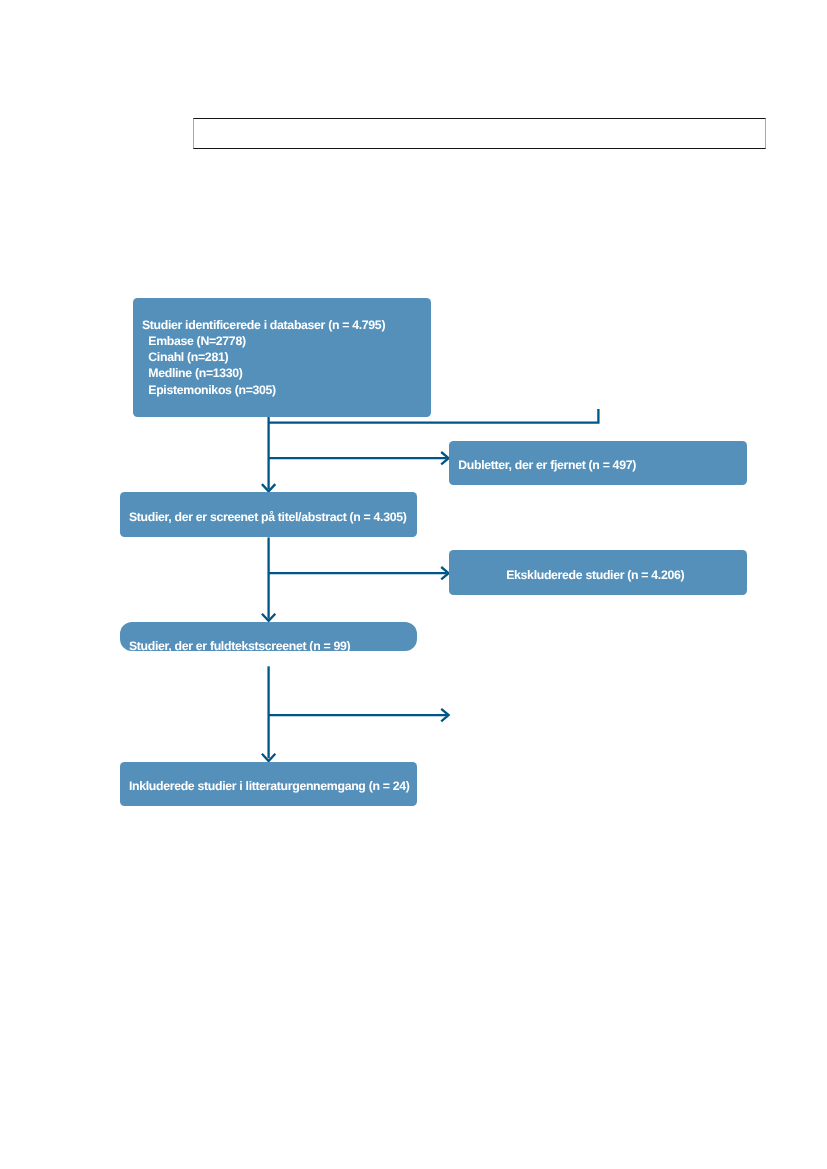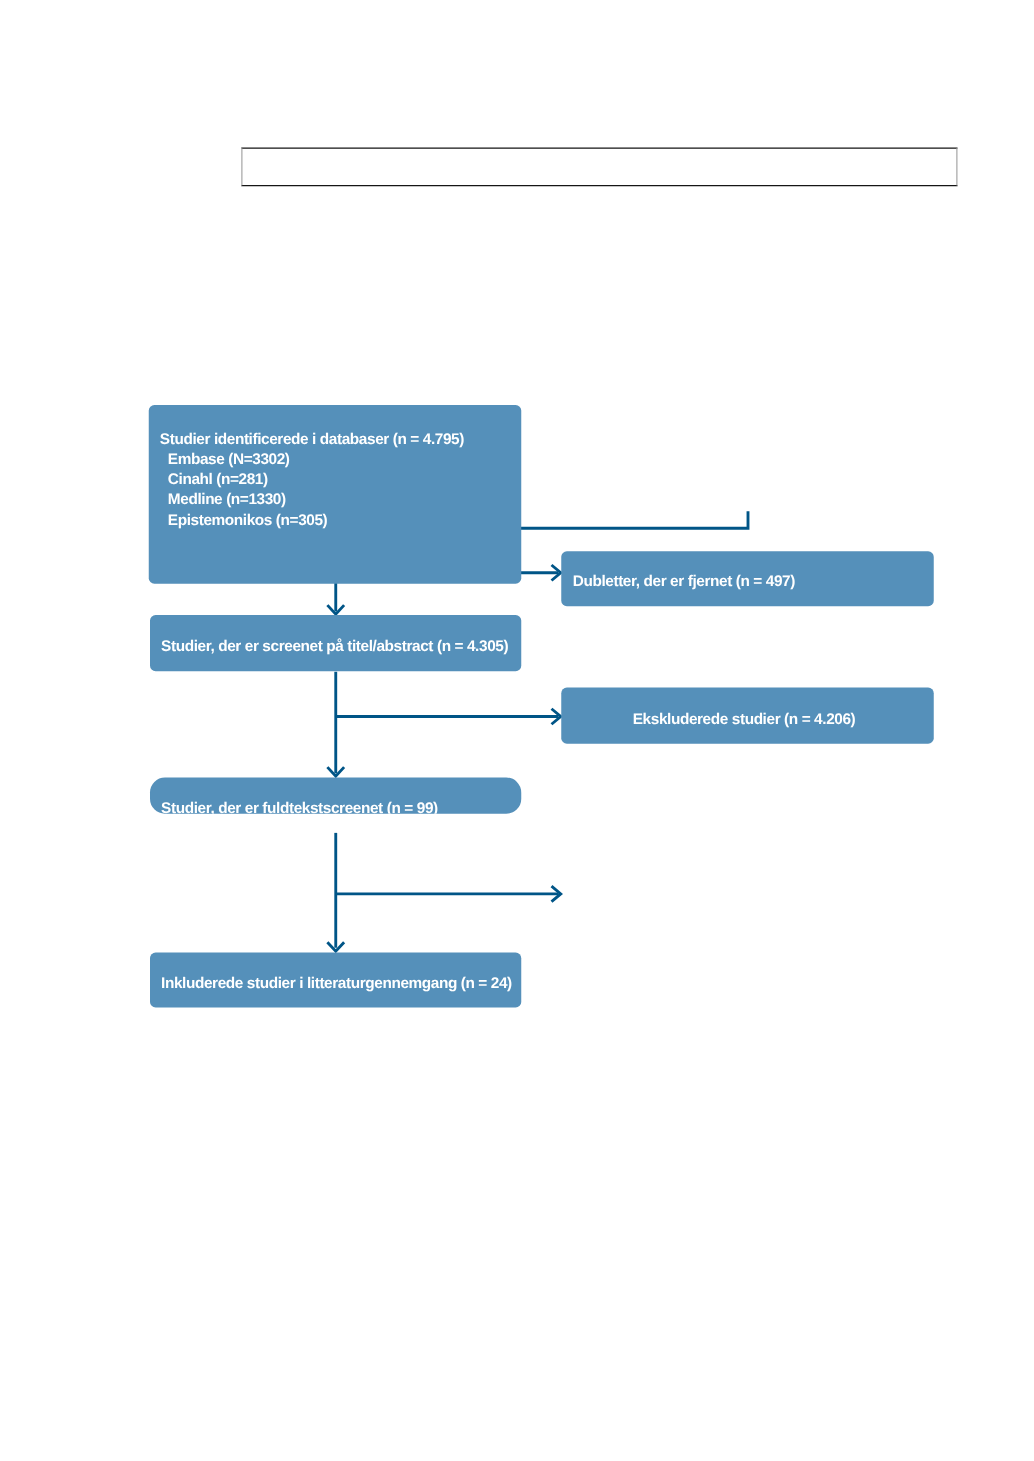--- a/index.html
+++ b/index.html
@@ -24,21 +24,21 @@
     font-size:12.3px;
     letter-spacing:-0.32px;
     box-sizing:border-box;
     overflow:hidden;
   }
   .nodetext{position:absolute;left:8.9px;}
   .ln{white-space:pre;display:block;height:16.3px;line-height:16.3px;}
   .ln.sub{padding-left:6.4px;}
 
   
-  #n-identified-databases    {left:119px; top:297.8px; width:298.4px; height:143px;margin-top:26px;}
+  #n-identified-databases    {left:133px; top:297.8px; width:298.4px; height:119px;}
   #n-identified-other        {left:449.4px; top:297.8px; width:297.7px; height:111.3px;}
   #n-duplicates              {left:449.3px; top:441px; width:297.4px; height: 44.4px;}
   #n-screened                {left:120.0px; top:492.2px; width:297.2px; height: 45.2px; text-decoration: underline;}
   #n-excluded-screening      {left:449.3px; top:549.6px; width:297.4px; height: 45.7px;}
   #n-fulltext                {left:120.0px; top:621.7px; width:297.2px; height: 29px; border-radius: 12px;}
   #n-excluded-fulltext       {left:449.7px; top:621.7px; width:296.9px; height:184.3px;}
   #n-included                {left:120.0px; top:761.7px; width:297.2px; height: 44.6px;}
 
   
   #n-identified-databases .nodetext{top:18.8px;}
@@ -88,21 +88,21 @@
       <path d="M261.9 753.8 L268.6 761.0 L275.3 753.8"></path>
       <path d="M441.2 452.0 L448.6 458.2 L441.2 464.4"></path>
       <path d="M441.2 567.0 L448.6 573.2 L441.2 579.4"></path>
       <path d="M441.2 708.9 L448.6 715.1 L441.2 721.3"></path>
     </g>
   </svg>
 
   <div class="node" id="n-identified-databases">
     <div class="nodetext">
       <span class="ln">Studier identificerede i databaser (n = 4.795)</span>
-      <span class="ln sub">Embase (N=3302)</span>
+      <span class="ln sub">Embase (N=2778)</span>
       <span class="ln sub">Cinahl (n=281)</span>
       <span class="ln sub">Medline (n=1330)</span>
       <span class="ln sub">Epistemonikos (n=305)</span>
     </div>
   </div>
 
 
   <div class="node" id="n-duplicates">
     <div class="nodetext">
       <span class="ln">Dubletter, der er fjernet (n = 497)</span>

